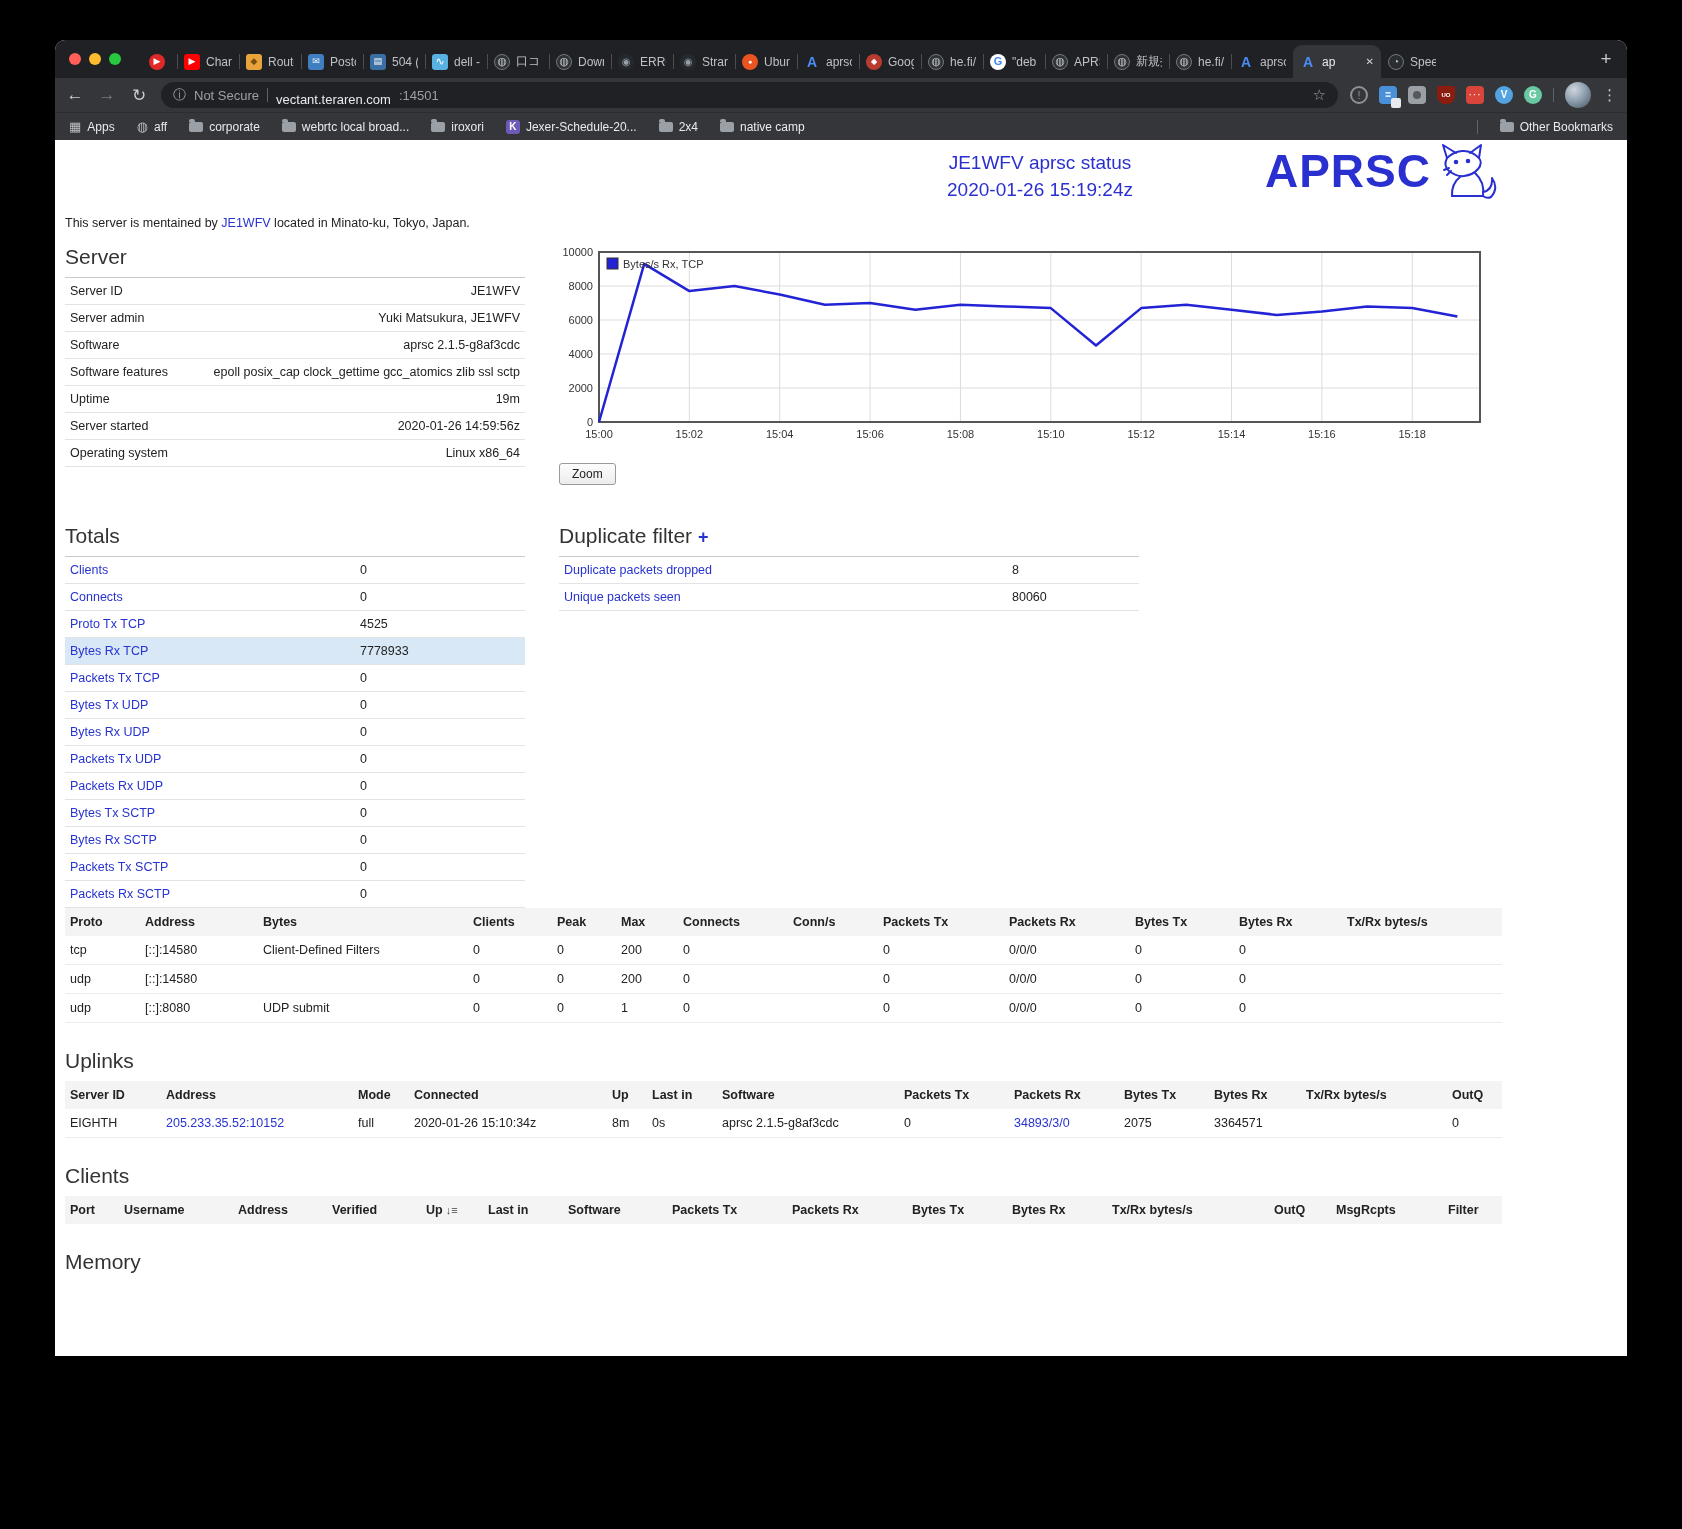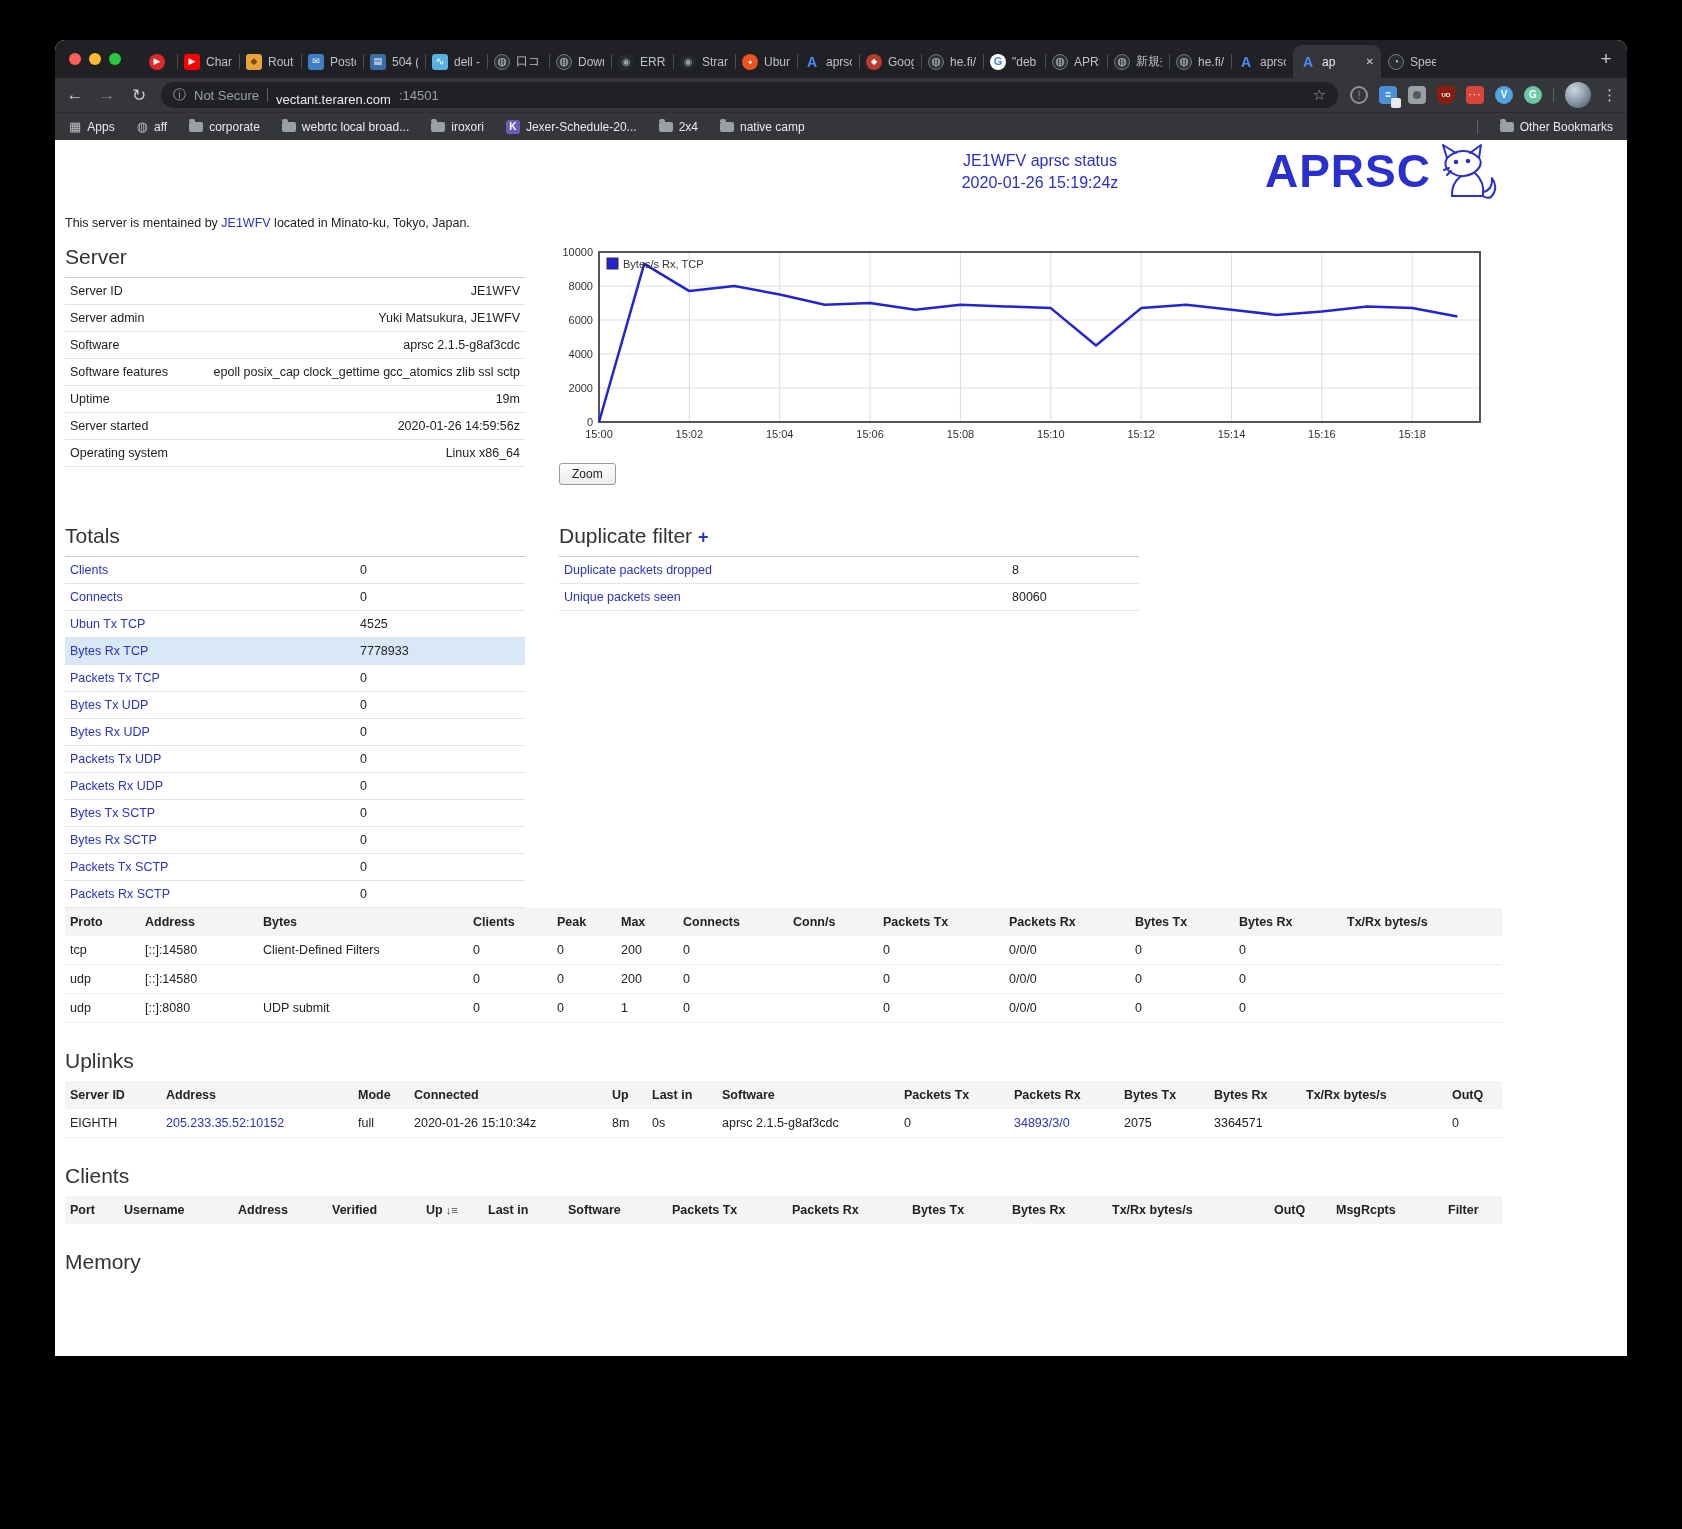--- a/index.html
+++ b/index.html
@@ -80,21 +80,21 @@
   .icon-globe2{color:#b8bcc0;font-size:13px;line-height:1;}
   .icon-k{width:14px;height:14px;background:#6e5bb8;color:#fff;border-radius:3px;font-size:10px;
           display:flex;align-items:center;justify-content:center;font-weight:bold;flex:none;}
   .bm-spacer{flex:1;}
 
   
   .content{background:#fff;height:1216px;padding:0 10px;position:relative;font-size:12.5px;color:#222;overflow:hidden;}
   .lnk{color:#2733cf;cursor:pointer;}
   .page-header{height:76px;position:relative;}
   .page-title{position:absolute;left:795px;top:10px;width:360px;text-align:center;color:#2a2fd0;
-              font-size:16px;line-height:1.4;}
+              font-size:19px;line-height:1.4;}
   .logo{position:absolute;right:118px;top:2px;display:flex;align-items:center;}
   .logo-text{color:#2a2fd0;font-weight:800;font-size:46px;letter-spacing:1px;}
   .fox{margin-left:6px;}
   .intro{margin:0 0 2px 0;}
   h2{font-size:21px;font-weight:400;color:#333;margin:26px 0 8px;}
   .plus{color:#2733cf;font-weight:bold;font-size:18px;}
   .row1{display:flex;align-items:flex-start;}
   .row1 h2,.row2 h2{margin-top:13px;}
   .col-l{width:460px;flex:none;}
   .chart-col{margin-left:34px;margin-top:14px;}
@@ -396,21 +396,21 @@
         <div class="kv kv-totals">
             <div class="kvrow">
               <span class="k lnk">Clients</span>
               <span class="v">0</span>
             </div>
             <div class="kvrow">
               <span class="k lnk">Connects</span>
               <span class="v">0</span>
             </div>
             <div class="kvrow">
-              <span class="k lnk">Ubun Tx TCP</span>
+              <span class="k lnk">Proto Tx TCP</span>
               <span class="v">4525</span>
             </div>
             <div class="kvrow hl">
               <span class="k lnk">Bytes Rx TCP</span>
               <span class="v">7778933</span>
             </div>
             <div class="kvrow">
               <span class="k lnk">Packets Tx TCP</span>
               <span class="v">0</span>
             </div>

